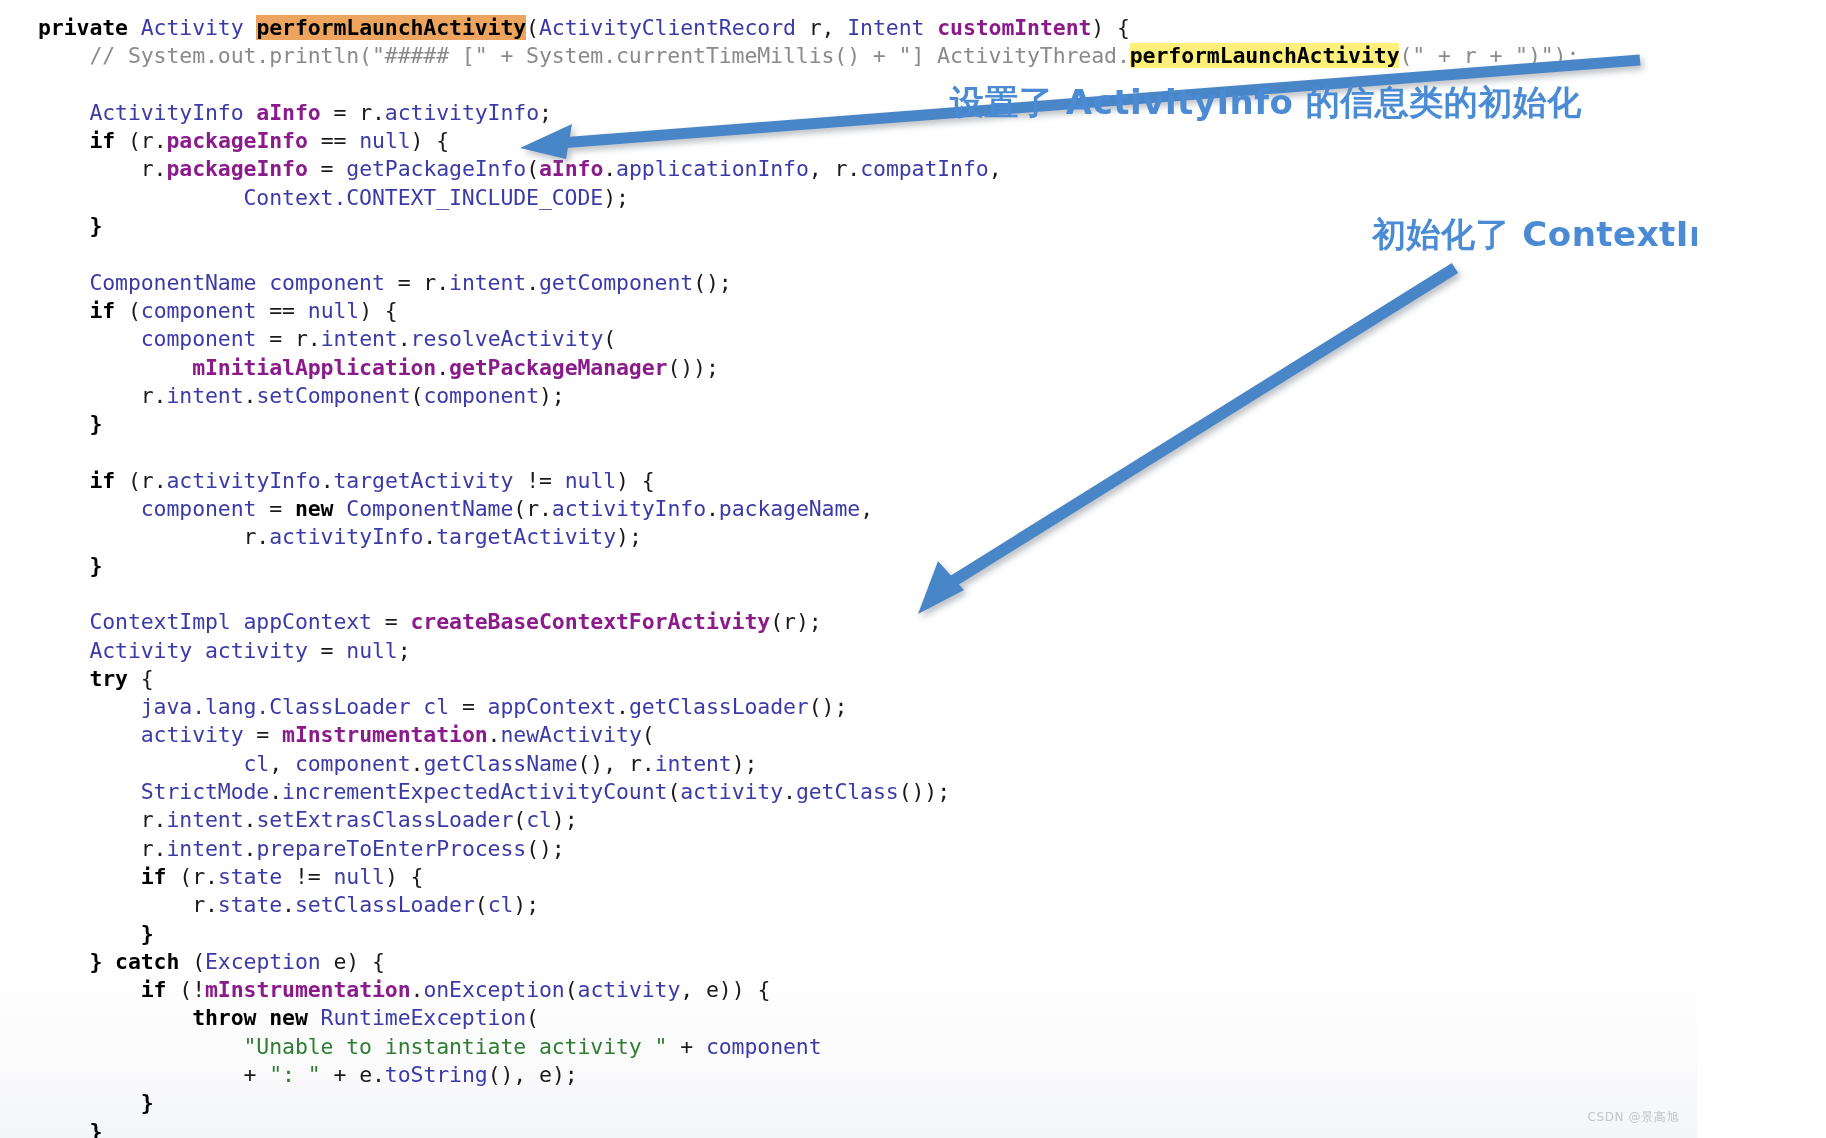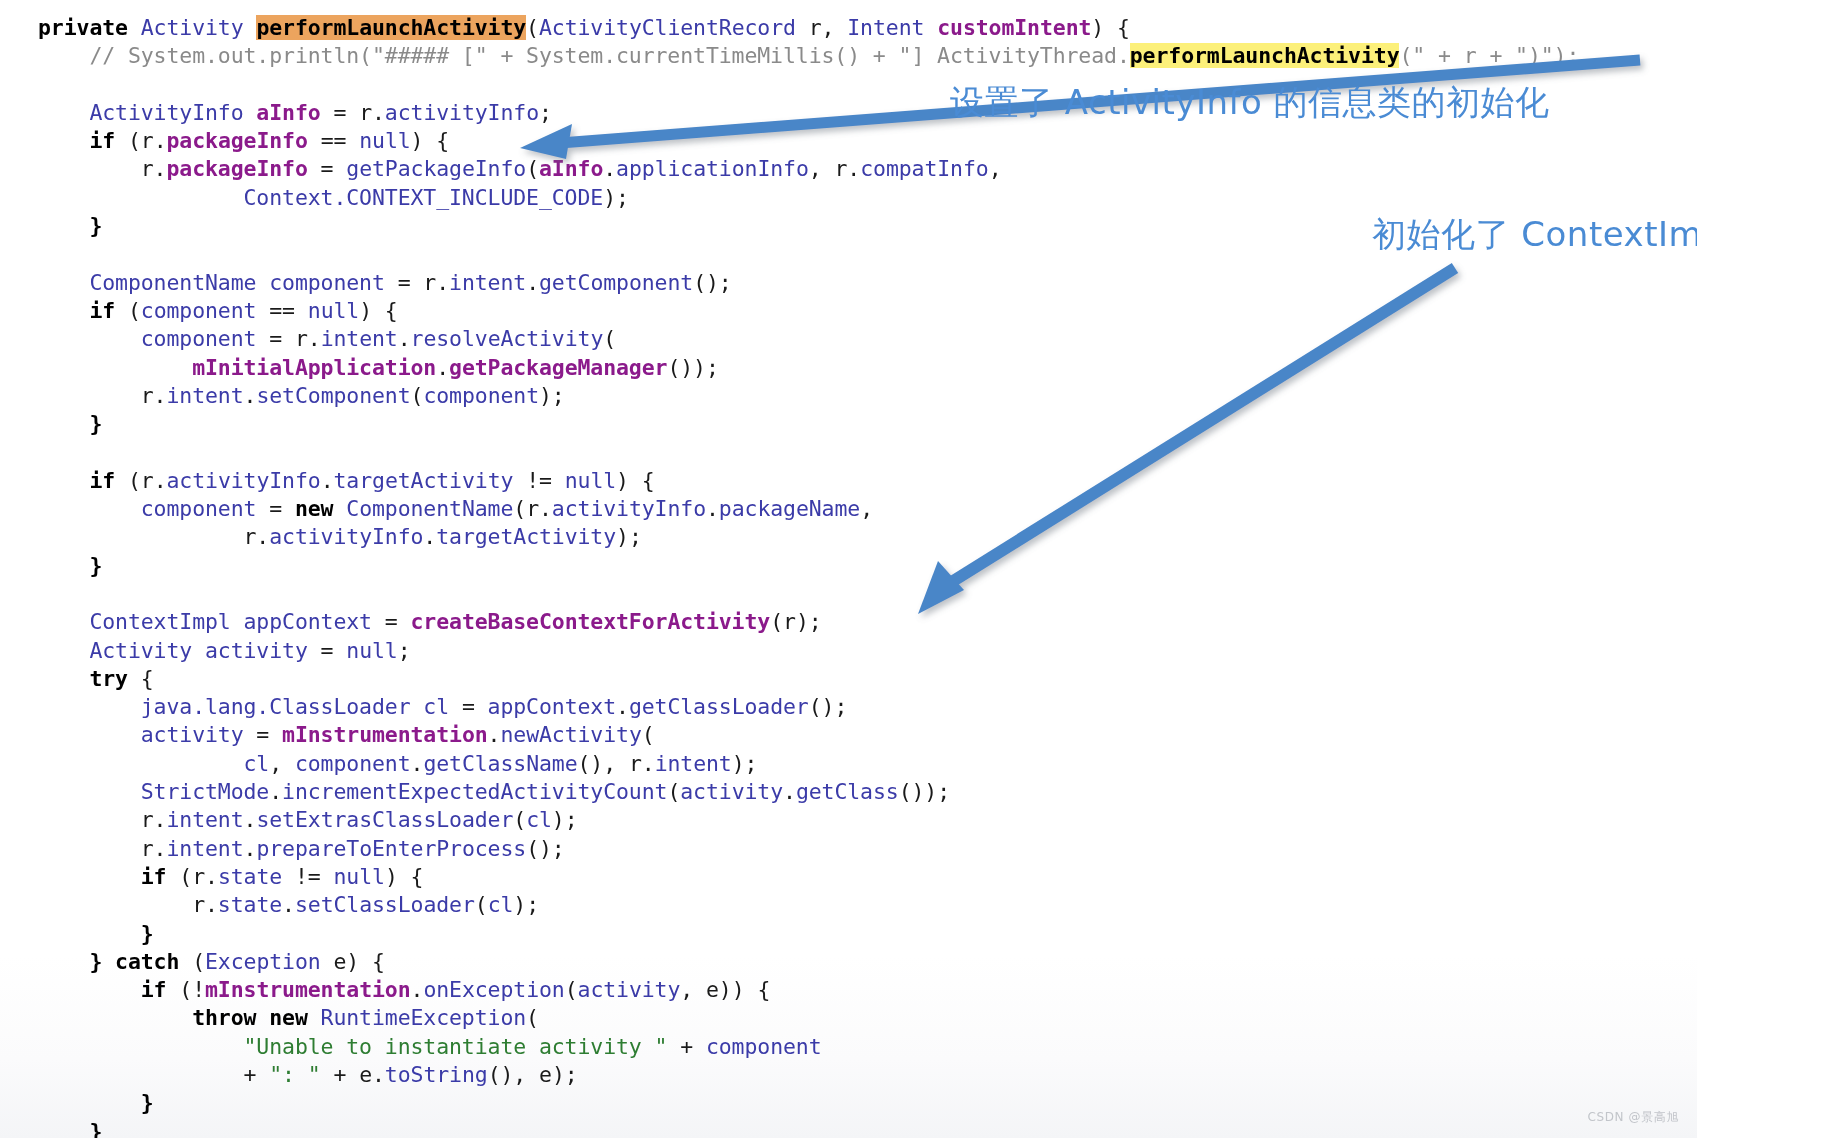--- a/index.html
+++ b/index.html
@@ -54,21 +54,21 @@
 
   .hl-orange { background: #ECA45E; }
   .hl-yellow { background: #FCF07A; }
 
   
   .annot {
     position: absolute;
     color: #4A8BD4;
     font-family: "DejaVu Sans", "Liberation Sans", sans-serif;
     font-size: 34px;
-    font-weight: 400;
+    font-weight: 700;
     letter-spacing: 0.5px;
     white-space: nowrap;
   }
   #annot-1 { left: 950px; top: 80px; }
   #annot-2 { left: 1372px; top: 212px; }
 
   #arrows {
     position: absolute;
     left: 0; top: 0;
     width: 1826px; height: 1138px;

